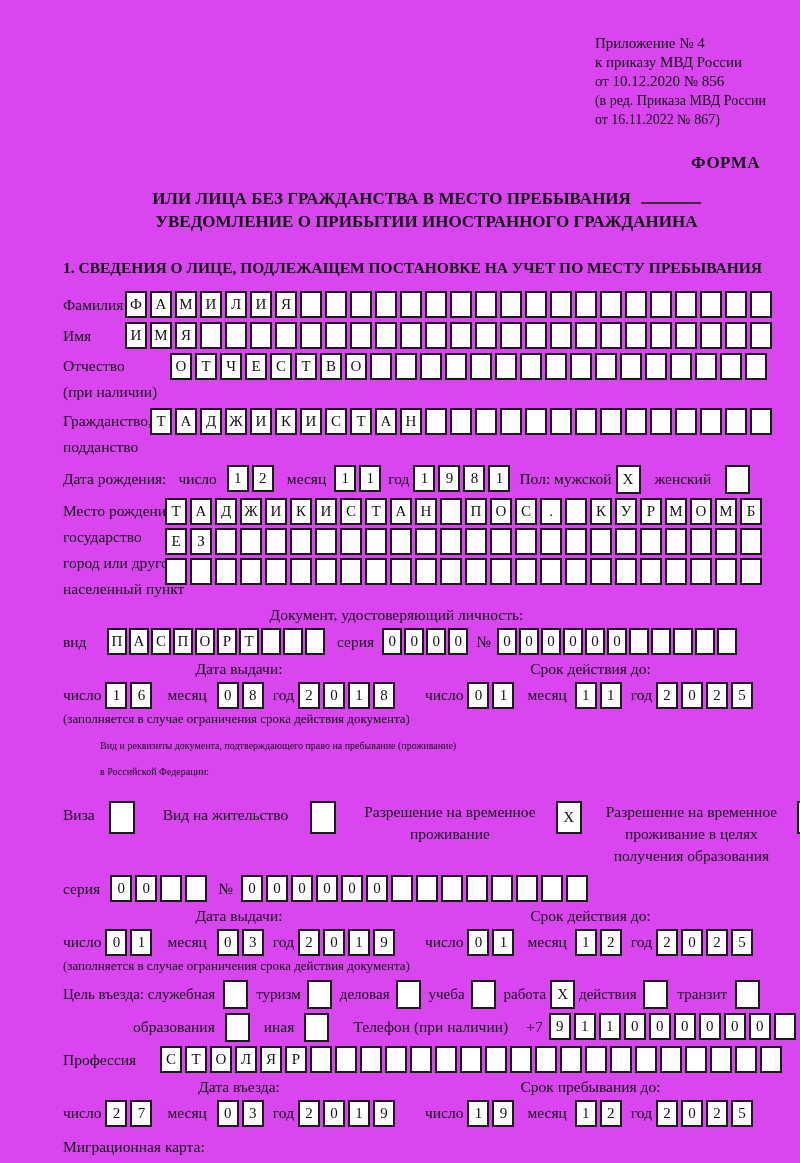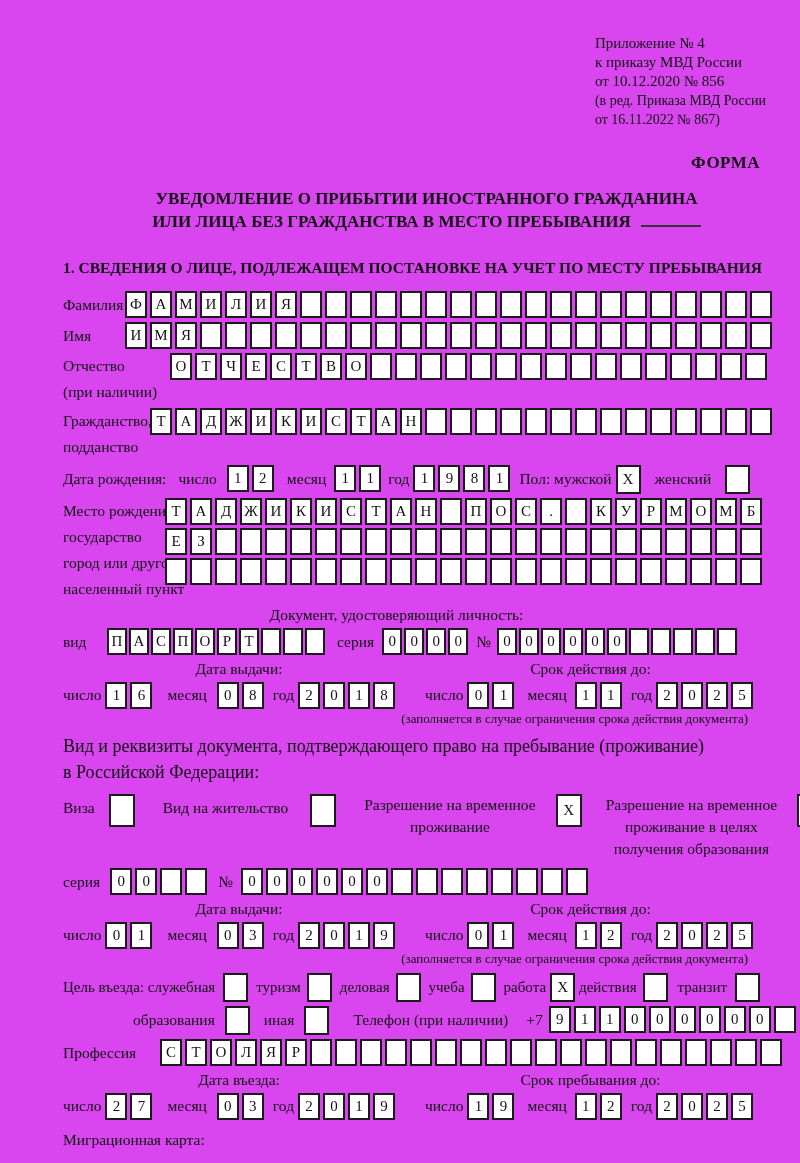--- a/index.html
+++ b/index.html
@@ -28,22 +28,22 @@
   .big .cb{width:26px;height:33px;}
   .w60{width:62px;} .w105{width:107px;} .w87{width:87px;} .w99{width:102px;} .w90{width:90px;}
   .ml4{margin-left:4px;} .ml6{margin-left:6px;} .ml8{margin-left:8px;} .ml10{margin-left:10px;}
   .ml12{margin-left:12px;} .ml14{margin-left:14px;} .ml18{margin-left:18px;} .ml24{margin-left:24px;}
   .dochead{font-weight:normal;font-size:15.5px;text-align:center;margin:4px 60px 4px 0;}
   .datepair{display:flex;margin-top:4px;}
   .dcol{width:352px;flex:0 0 auto;}
   .dcol.rt{width:auto;margin-left:10px;}
   .dhead{font-size:15.5px;text-align:center;margin-bottom:3px;}
   .dline{display:flex;align-items:center;white-space:nowrap;}
-  .note{font-size:13px;text-align:right;padding-right:42px;margin-top:2px;margin-bottom:6px;}
-  .para{font-size:18px;line-height:26px;white-space:nowrap;}
+  .note{font-size:13px;text-align:left;padding-right:42px;margin-top:2px;margin-bottom:6px;}
+  .para{font-size:10px;line-height:26px;white-space:nowrap;margin-left:37px;}
   .mlabel{font-size:15.5px;line-height:22px;text-align:center;flex:0 0 auto;}
   .stack .boxrow{margin-bottom:3px;}
   .purpose{font-size:15px;}
   .purpose .lbl{font-size:15px;}
 </style>
 </head>
 <body>
 
 <div class="page">
 
@@ -52,22 +52,22 @@
       <div>Приложение № 4</div>
       <div>к приказу МВД России</div>
       <div>от 10.12.2020 № 856</div>
       <div class="small">(в ред. Приказа МВД России</div>
       <div class="small">от 16.11.2022 № 867)</div>
     </div>
   </div>
   <div class="forma">ФОРМА</div>
 
   <div class="title">
+    <div><span>ИЛИ ЛИЦА БЕЗ ГРАЖДАНСТВА В МЕСТО ПРЕБЫВАНИЯ</span><span class="uline"></span></div>
     <div>УВЕДОМЛЕНИЕ О ПРИБЫТИИ ИНОСТРАННОГО ГРАЖДАНИНА</div>
-    <div><span>ИЛИ ЛИЦА БЕЗ ГРАЖДАНСТВА В МЕСТО ПРЕБЫВАНИЯ</span><span class="uline"></span></div>
   </div>
 
   <div class="sec1">1. СВЕДЕНИЯ О ЛИЦЕ, ПОДЛЕЖАЩЕМ ПОСТАНОВКЕ НА УЧЕТ ПО МЕСТУ ПРЕБЫВАНИЯ</div>
 
   <div class="row">
     <div class="lbl w60">Фамилия</div>
     <div class="boxrow">
         <span class="cb">Ф</span>
         <span class="cb">А</span>
         <span class="cb">М</span>
@@ -397,21 +397,21 @@
             <span class="cb">5</span>
           </span>
       </div>
     </div>
   </div>
   <div class="note">(заполняется в случае ограничения срока действия документа)</div>
 
   <div class="para">Вид и реквизиты документа, подтверждающего право на пребывание (проживание)</div>
   <div class="para">в Российской Федерации:</div>
 
-  <div class="row big" style="margin-top:9px;align-items:flex-start;gap:10px;">
+  <div class="row big" style="margin-top:16px;align-items:flex-start;gap:10px;">
     <span class="lbl">Виза</span>
     <span class="chk ml4">
         <span class="cb"></span>
       </span>
     <span class="lbl ml18">Вид на жительство</span>
     <span class="chk ml12">
         <span class="cb"></span>
       </span>
     <span class="mlabel ml18">
       <div>Разрешение на временное</div>

